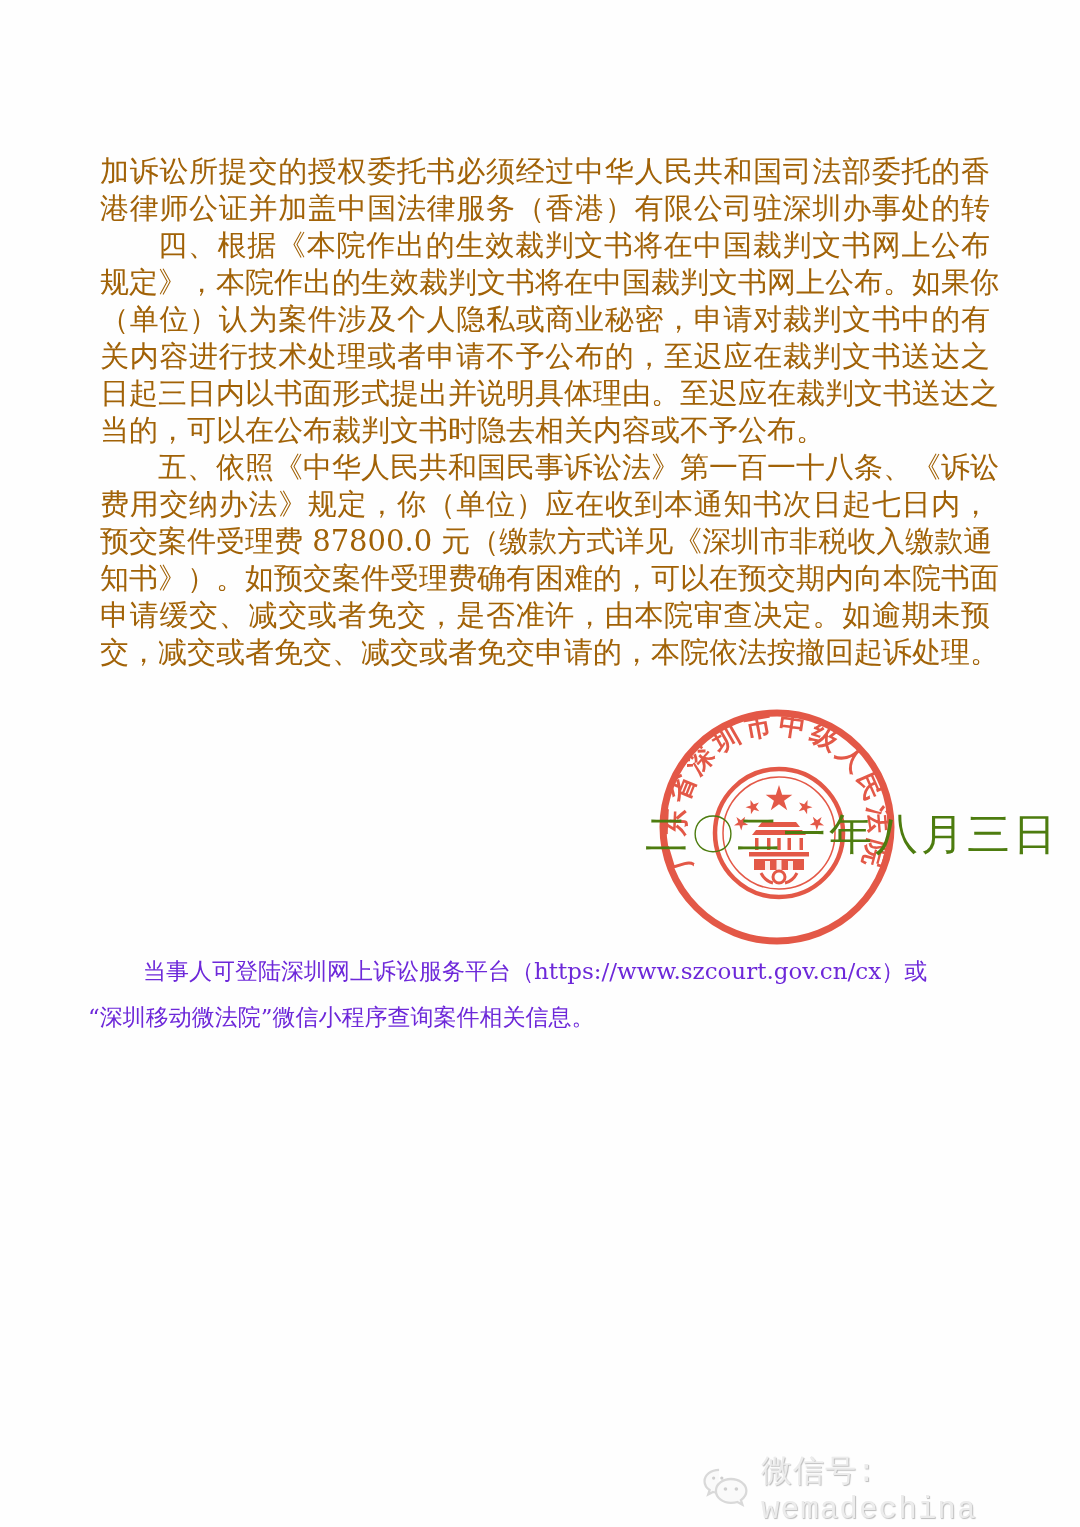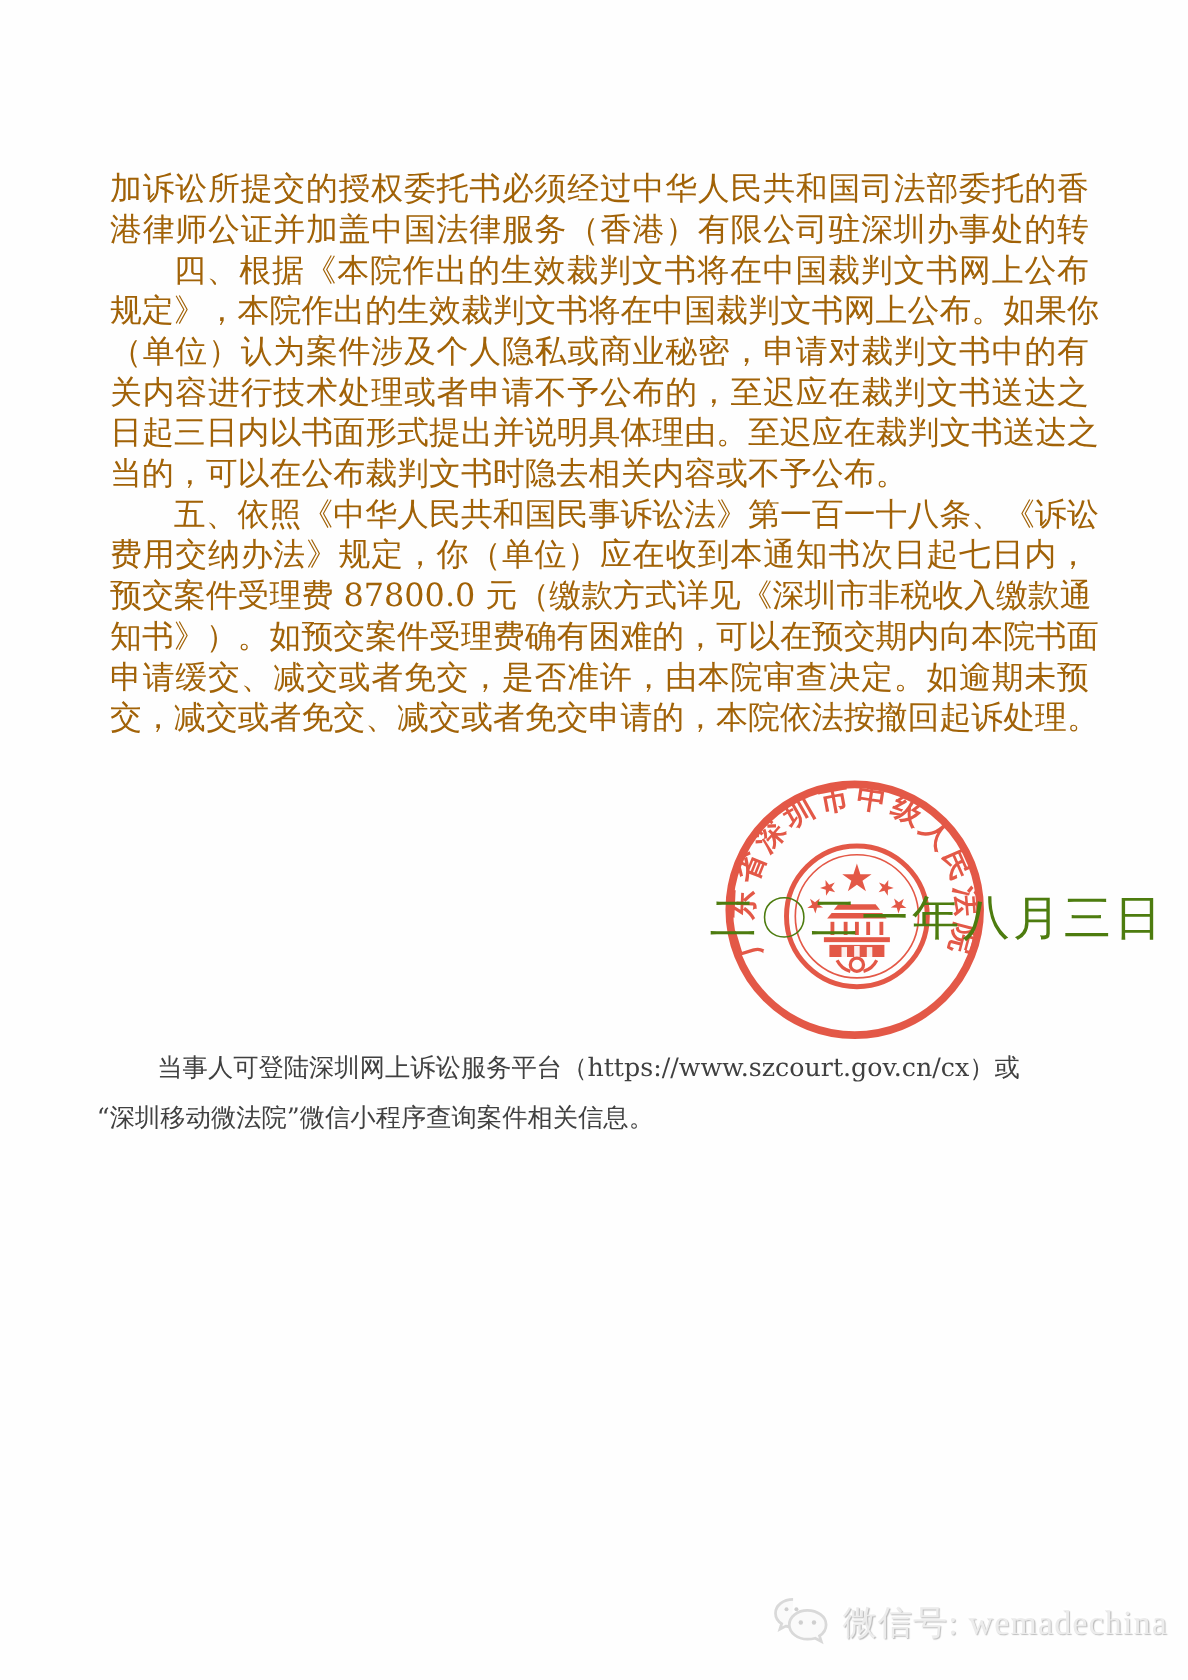--- a/index.html
+++ b/index.html
@@ -39,28 +39,28 @@
     font-size:43px;letter-spacing:3px;
     color:#4d7c0f;
     z-index:5;
     white-space:nowrap;
   }
   
   .footer-note{
     position:absolute;left:88px;top:948px;width:850px;
     font-size:23px;line-height:46px;
     text-indent:55px;
-    color:#404040;
+    color:#6d28d9;
     text-align:left;
   }
   
   .watermark{
     position:absolute;left:700px;top:1450px;
     display:flex;align-items:center;gap:10px;
-    font-family:Liberation Serif, serif;
+    font-family:Liberation Mono, monospace;
   }
   .watermark .wm-text{
     font-size:31px;
     color:#ececec;
     text-shadow:1px 1px 1px #bdbdbd, -1px -1px 1px #ffffff;
     letter-spacing:1px;
   }
   .wm-icon{width:56px;height:50px;}
 </style>
 </head>

